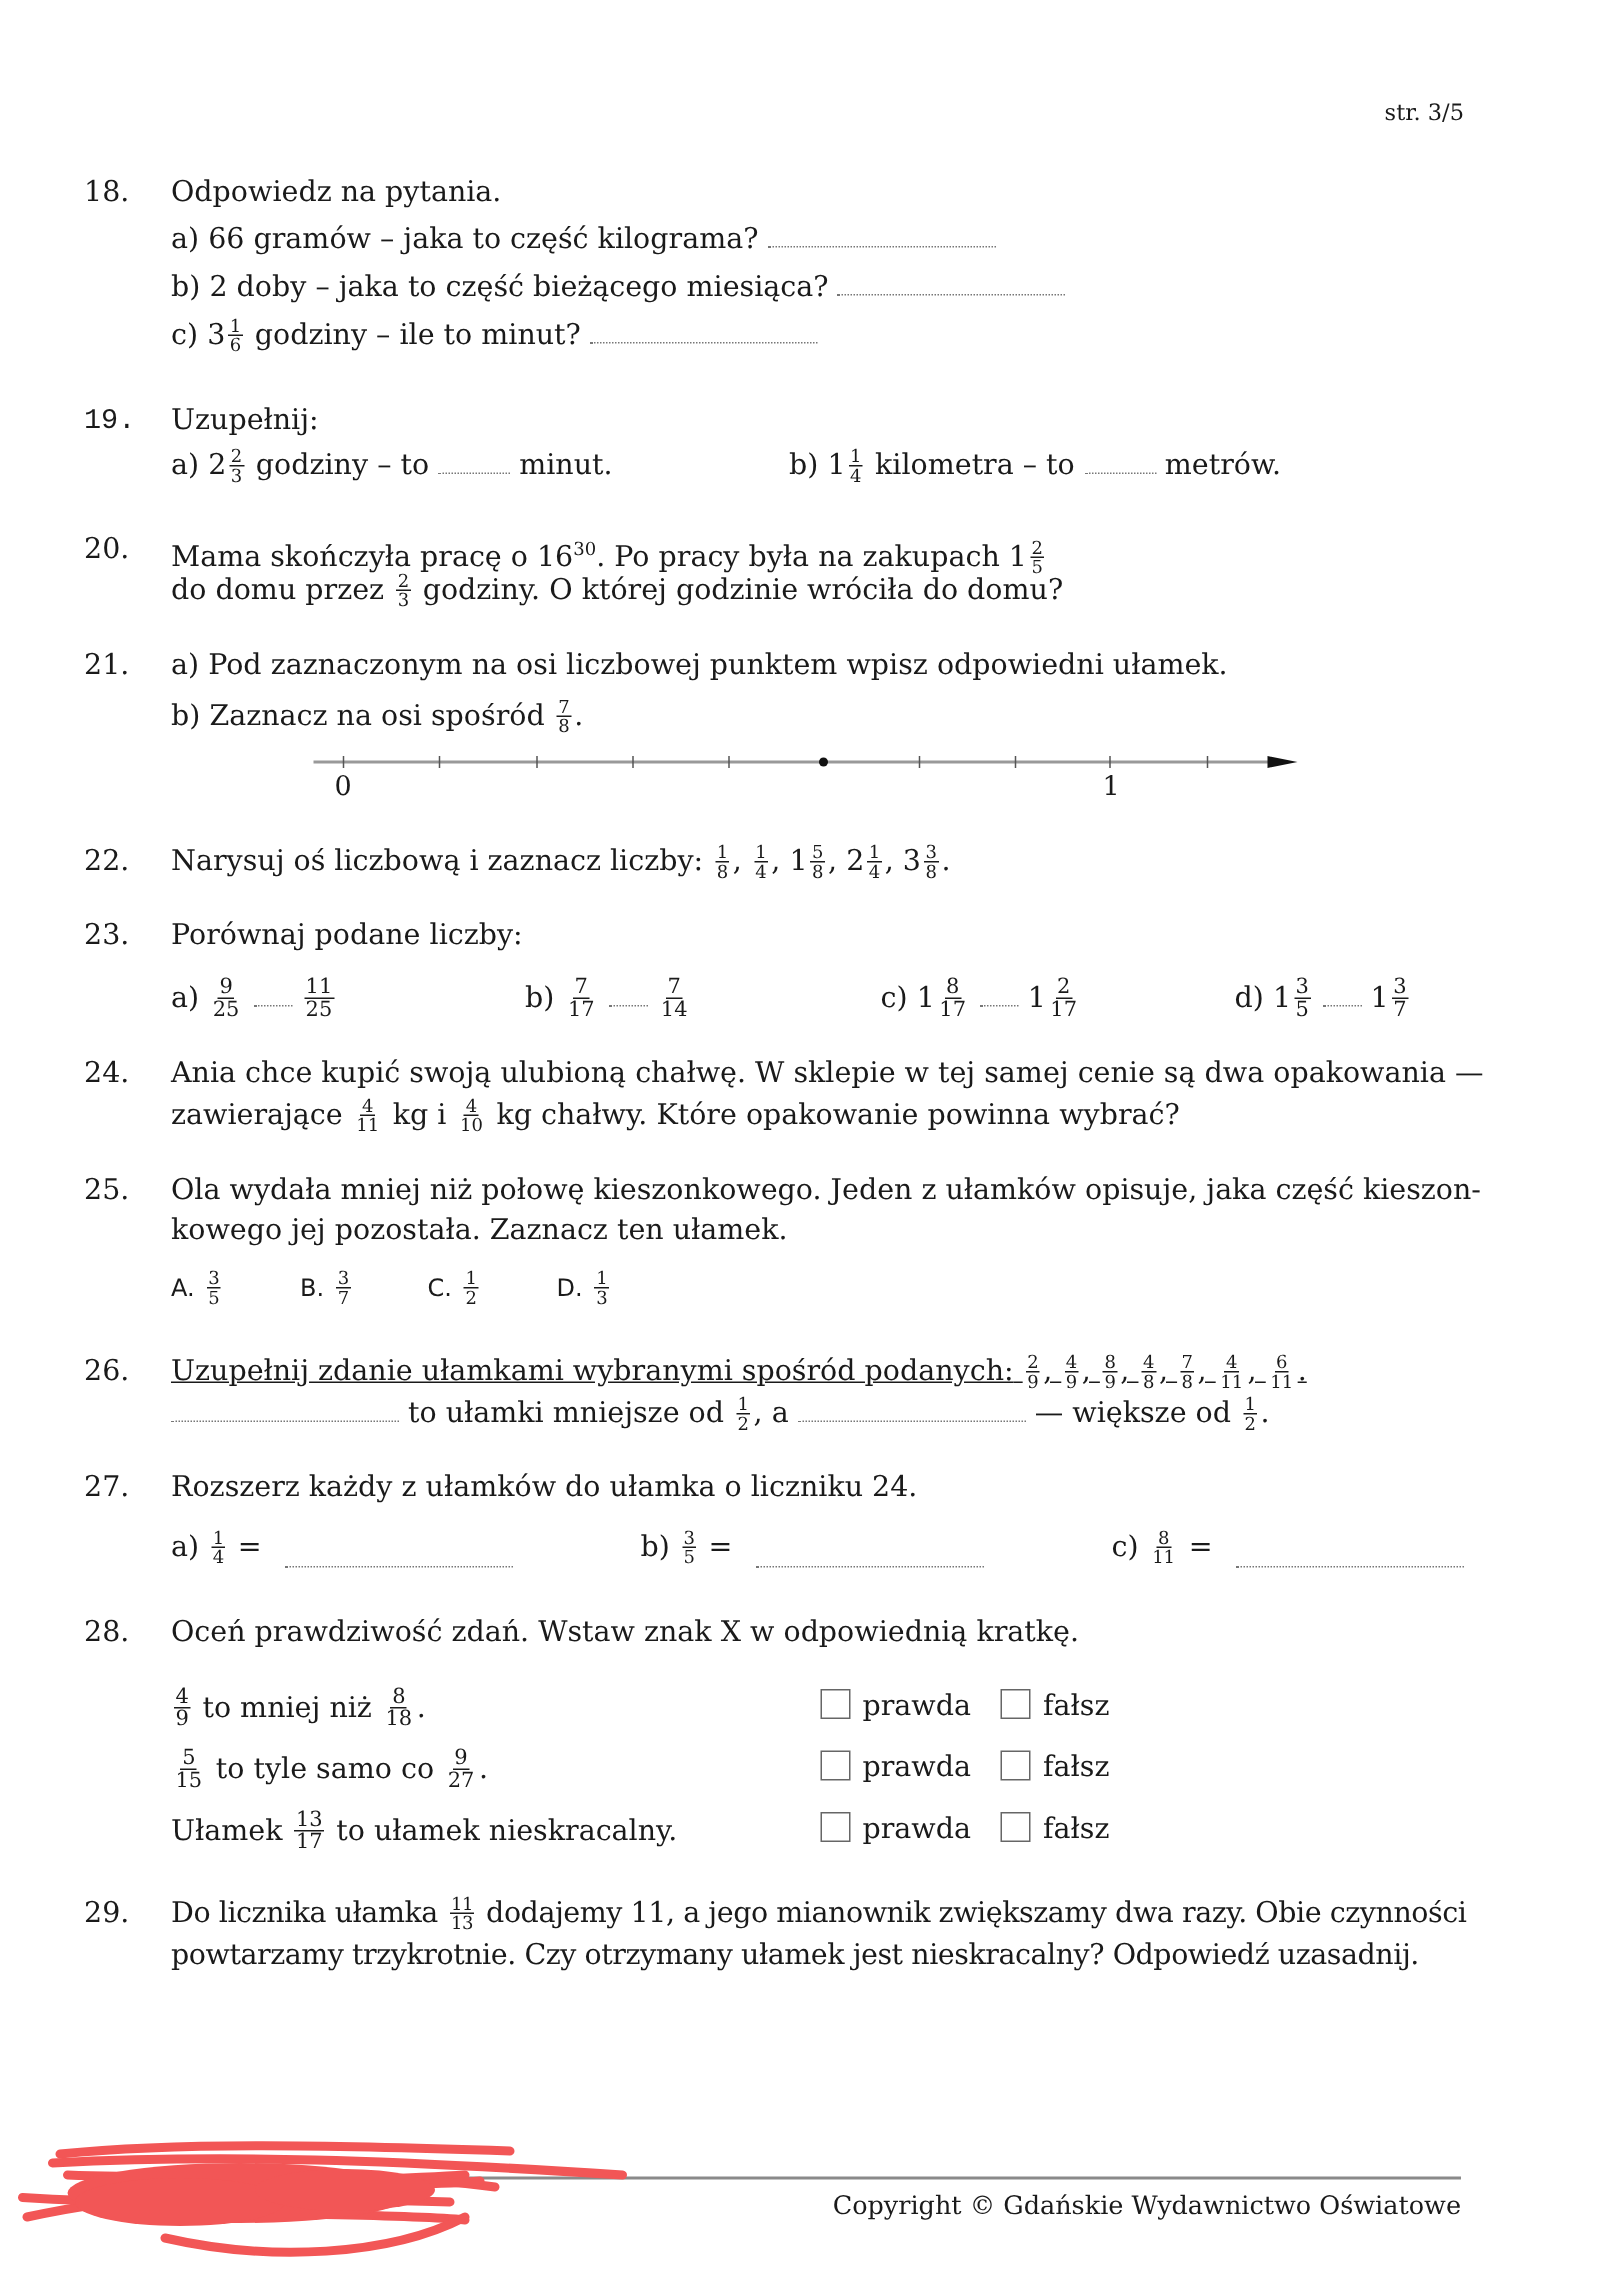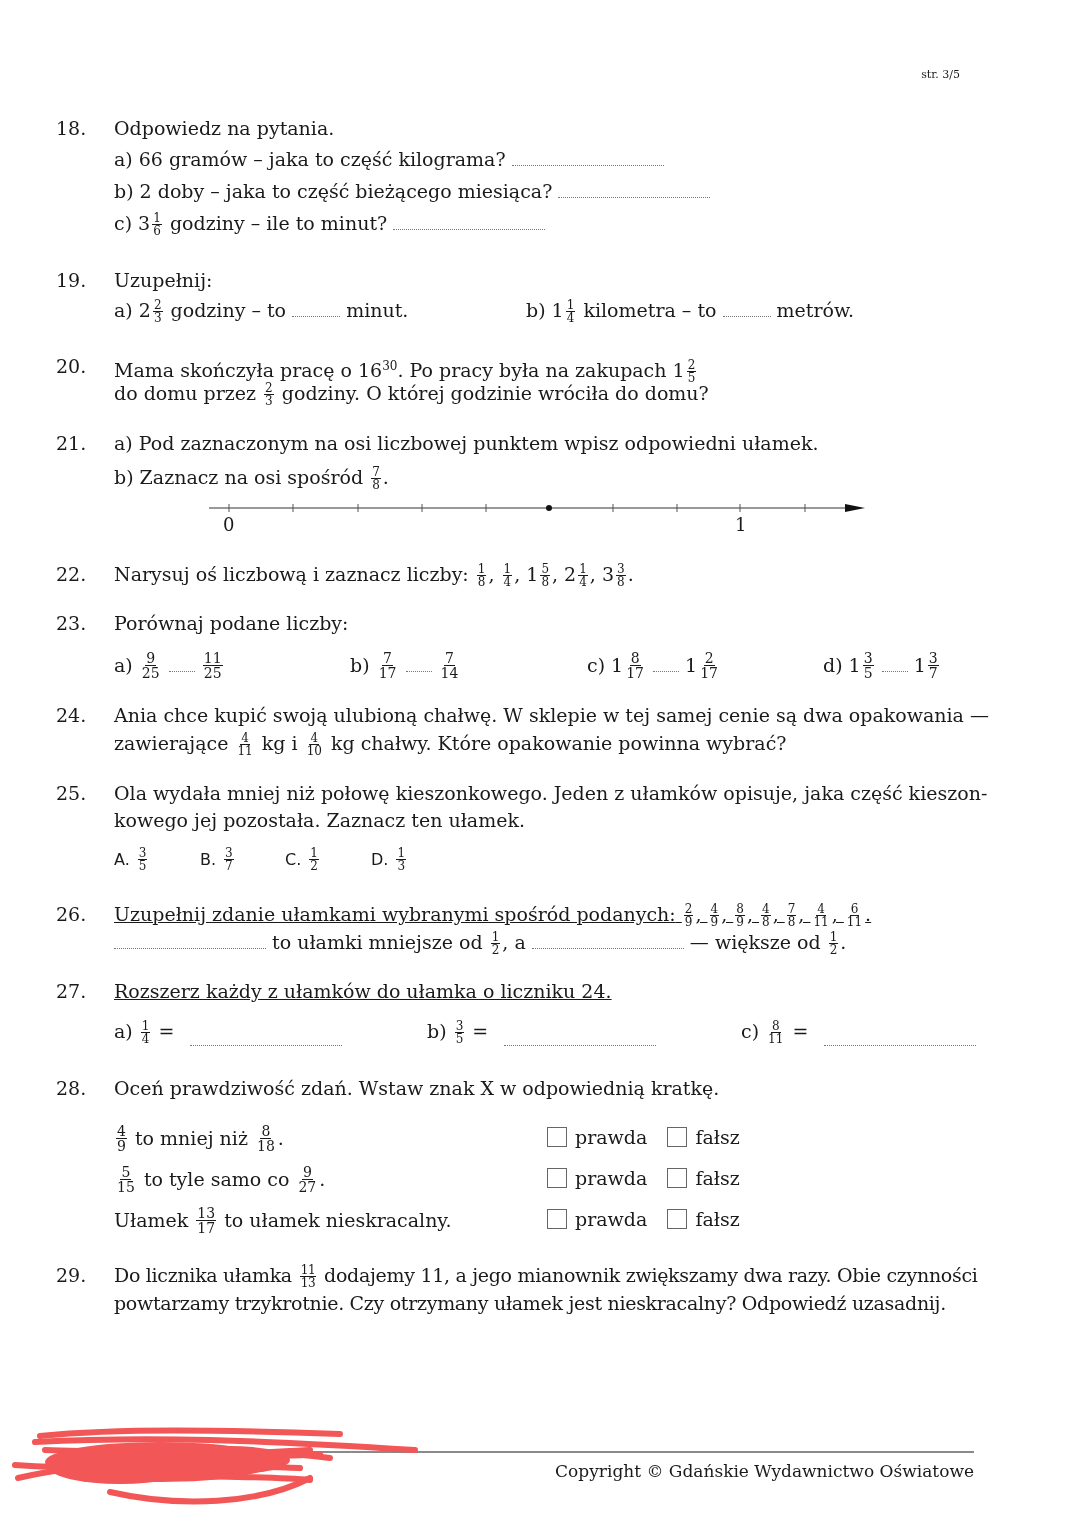--- a/index.html
+++ b/index.html
@@ -16,21 +16,21 @@
   .dots { display:inline-block; border-bottom:1px dotted #777; height:14px; vertical-align:baseline; }
   .sans { font-family:"DejaVu Sans", "Liberation Sans", sans-serif; font-size:16px; }
   sup { font-size:12px; }
   .cb { display:inline-block; width:18px; height:18px; border:1px solid #666; vertical-align:middle;
         margin-right:8px; position:relative; top:-2px; background:#fff; }
   .hr { position:absolute; left:70px; width:904px; height:2px; background:#8a8a8a; }
 </style>
 </head>
 <body>
 
-<div class="line" style="right:120px; top:63px; font-size:11px;">str. 3/5</div>
+<div class="line" style="right:104px; top:63px; font-size:15px;">str. 3/5</div>
 
 <div>
   <div class="line num" style="top:116px;">18.</div>
   <div class="line" style="left:114px; top:116px;">Odpowiedz na pytania.</div>
   <div class="line" style="left:114px; top:147px;">
     <span>a) 66 gramów – jaka to część kilograma?</span>
     <span class="dots" style="width:152px;"></span>
   </div>
   <div class="line" style="left:114px; top:179px;">
     <span>b) 2 doby – jaka to część bieżącego miesiąca?</span>
@@ -40,21 +40,21 @@
     <span>c) 3</span><span class="frac">
         <span class="n">1</span>
         <span class="d">6</span>
       </span>
     <span>godziny – ile to minut?</span>
     <span class="dots" style="width:152px;"></span>
   </div>
 </div>
 
 <div>
-  <div class="line num" style="top:268px;">19.</div>
+  <div class="line num" style="top:268px;font-family:Liberation Mono, monospace;">19.</div>
   <div class="line" style="left:114px; top:268px;">Uzupełnij:</div>
   <div class="line" style="left:114px; top:298px;">
     <span>a) 2</span><span class="frac">
         <span class="n">2</span>
         <span class="d">3</span>
       </span>
     <span>godziny – to</span>
     <span class="dots" style="width:48px;"></span>
     <span>minut.</span>
   </div>
@@ -291,21 +291,21 @@
     <span>— większe od</span>
     <span class="frac">
         <span class="n">1</span>
         <span class="d">2</span>
       </span>.
   </div>
 </div>
 
 <div>
   <div class="line num" style="top:979px;">27.</div>
-  <div class="line" style="left:114px; top:979px;text-decoration:underline;">Rozszerz każdy z ułamków do ułamka o liczniku 24.</div>
+  <div class="line" style="left:114px; top:979px;">Rozszerz każdy z ułamków do ułamka o liczniku 24.</div>
   <div class="line" style="left:114px; top:1019px;">
     <span>a)</span>
     <span class="frac">
         <span class="n">1</span>
         <span class="d">4</span>
       </span>
     <span>=</span>
     <span class="dots" style="width:152px; margin-left:10px; position:relative; top:8px;"></span>
   </div>
   <div class="line" style="left:427px; top:1019px;">

